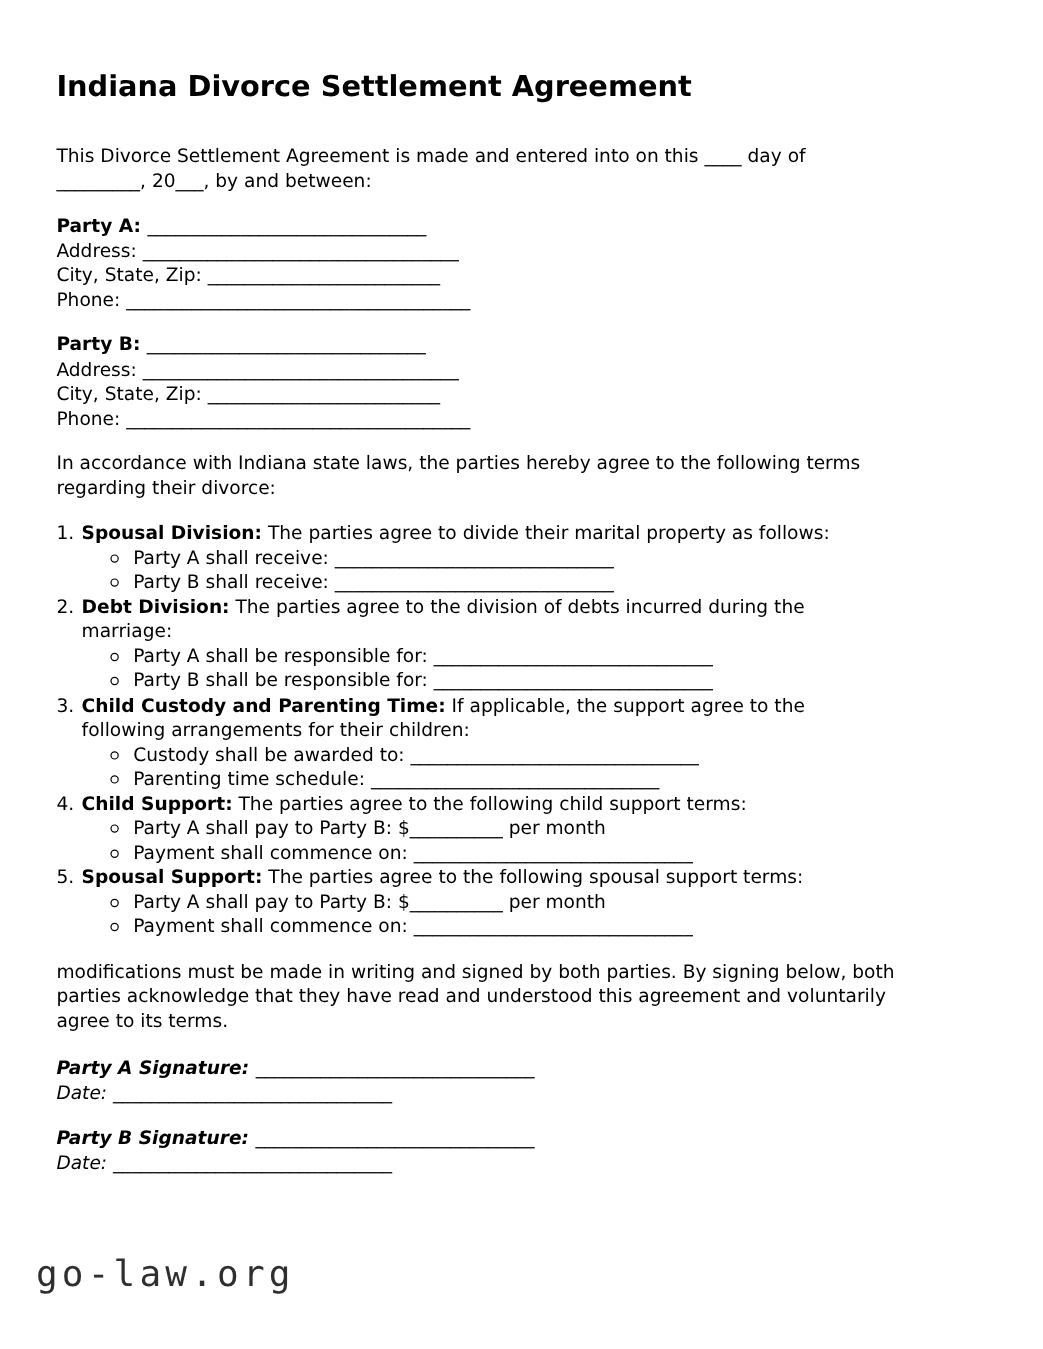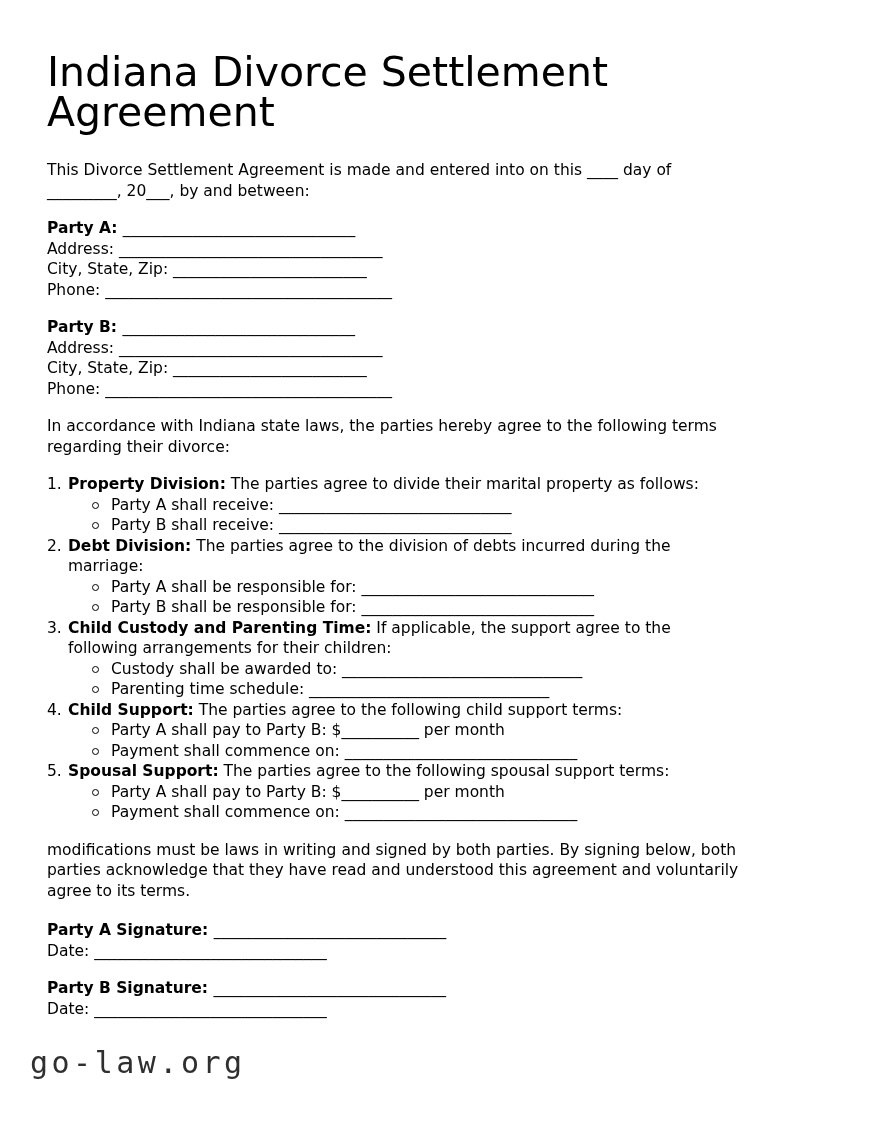--- a/index.html
+++ b/index.html
@@ -8,42 +8,42 @@
     background: #ffffff;
     color: #000000;
     font-family: "DejaVu Sans", sans-serif;
     font-size: 15.5px;
     line-height: 20.5px;
     position: relative;
     overflow: hidden;
   }
   .page { padding: 52px 58px 0 47px; }
   h1.title {
-    font-size: 41px;
+    font-size: 24px;
     line-height: 40px;
-    font-weight: normal;
+    font-weight: bold;
     margin: 0 0 28px 0;
   }
   .para { margin: 0 0 17px 0; }
   .block { margin: 0 0 17px 0; }
   .line { white-space: nowrap; }
   .b { font-weight: bold; margin-top: 31px; }
   .terms { margin: 0 0 17px 0; }
   .term { display: flex; }
   .term-num { flex: none; width: 21px; }
   .term-body { flex: 1; min-width: 0; }
   .sub { display: flex; }
   .bullet {
     flex: none;
     width: 5px; height: 5px;
     border: 1px solid #000;
     border-radius: 50%;
     margin: 7px 12px 0 24px;
   }
-  .sig-block { margin: 0 0 17px 0; }
+  .sig-block { margin: 0 0 17px 0; font-style: italic; }
   .closing { margin: 0 0 19px 0; }
   .footer {
     position: absolute;
     left: 30px; top: 1053px;
     font-family: "DejaVu Sans Mono", monospace;
     font-size: 30px;
     letter-spacing: 3.5px;
     color: #2f2f2f;
   }
 </style>
@@ -76,21 +76,21 @@
   <div class="para">
     <div class="line">In accordance with Indiana state laws, the parties hereby agree to the following terms</div>
     <div class="line">regarding their divorce:</div>
   </div>
 
   <div class="terms">
 
     <div class="term">
       <span class="term-num">1.</span>
       <div class="term-body">
-        <div class="line"><span class="b">Property Division:</span><span> The parties agree to divide their marital property as follows:</span></div>
+        <div class="line"><span class="b">Spousal Division:</span><span> The parties agree to divide their marital property as follows:</span></div>
         <div class="sub">
           <span class="bullet"></span>
           <div class="line"><span>Party A shall receive: </span><span class="blank">______________________________</span><span></span></div>
         </div>
         <div class="sub">
           <span class="bullet"></span>
           <div class="line"><span>Party B shall receive: </span><span class="blank">______________________________</span><span></span></div>
         </div>
       </div>
     </div>
@@ -153,21 +153,21 @@
         <div class="sub">
           <span class="bullet"></span>
           <div class="line"><span>Payment shall commence on: </span><span class="blank">______________________________</span><span></span></div>
         </div>
       </div>
     </div>
 
   </div>
 
   <div class="para closing">
-    <div class="line">modifications must be laws in writing and signed by both parties. By signing below, both</div>
+    <div class="line">modifications must be made in writing and signed by both parties. By signing below, both</div>
     <div class="line">parties acknowledge that they have read and understood this agreement and voluntarily</div>
     <div class="line">agree to its terms.</div>
   </div>
 
   <div class="sig-block">
     <div class="line"><span class="b">Party A Signature: </span><span class="blank">______________________________</span></div>
     <div class="line"><span>Date: </span><span class="blank">______________________________</span></div>
   </div>
 
   <div class="sig-block">

